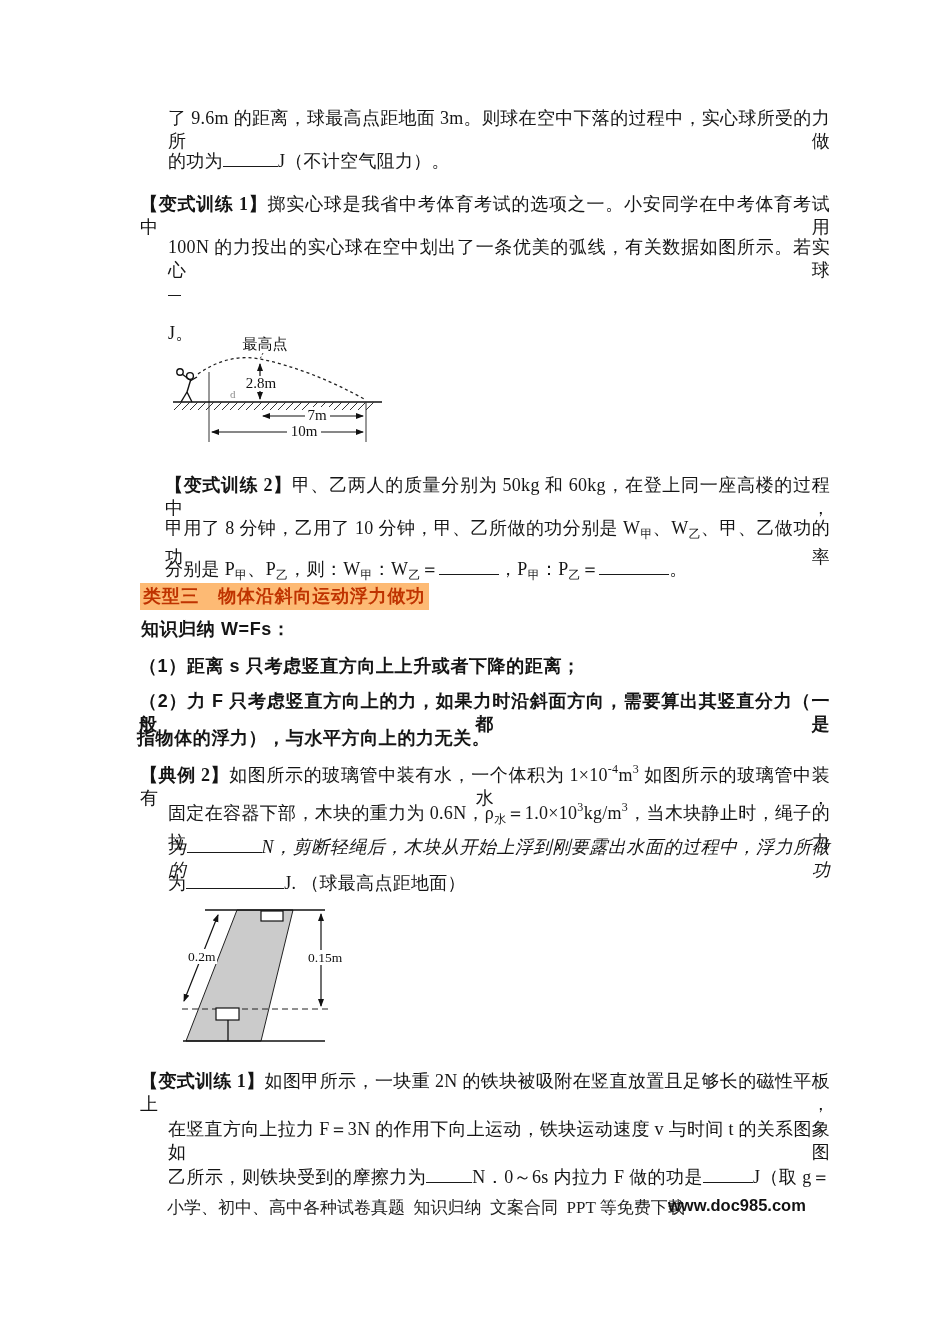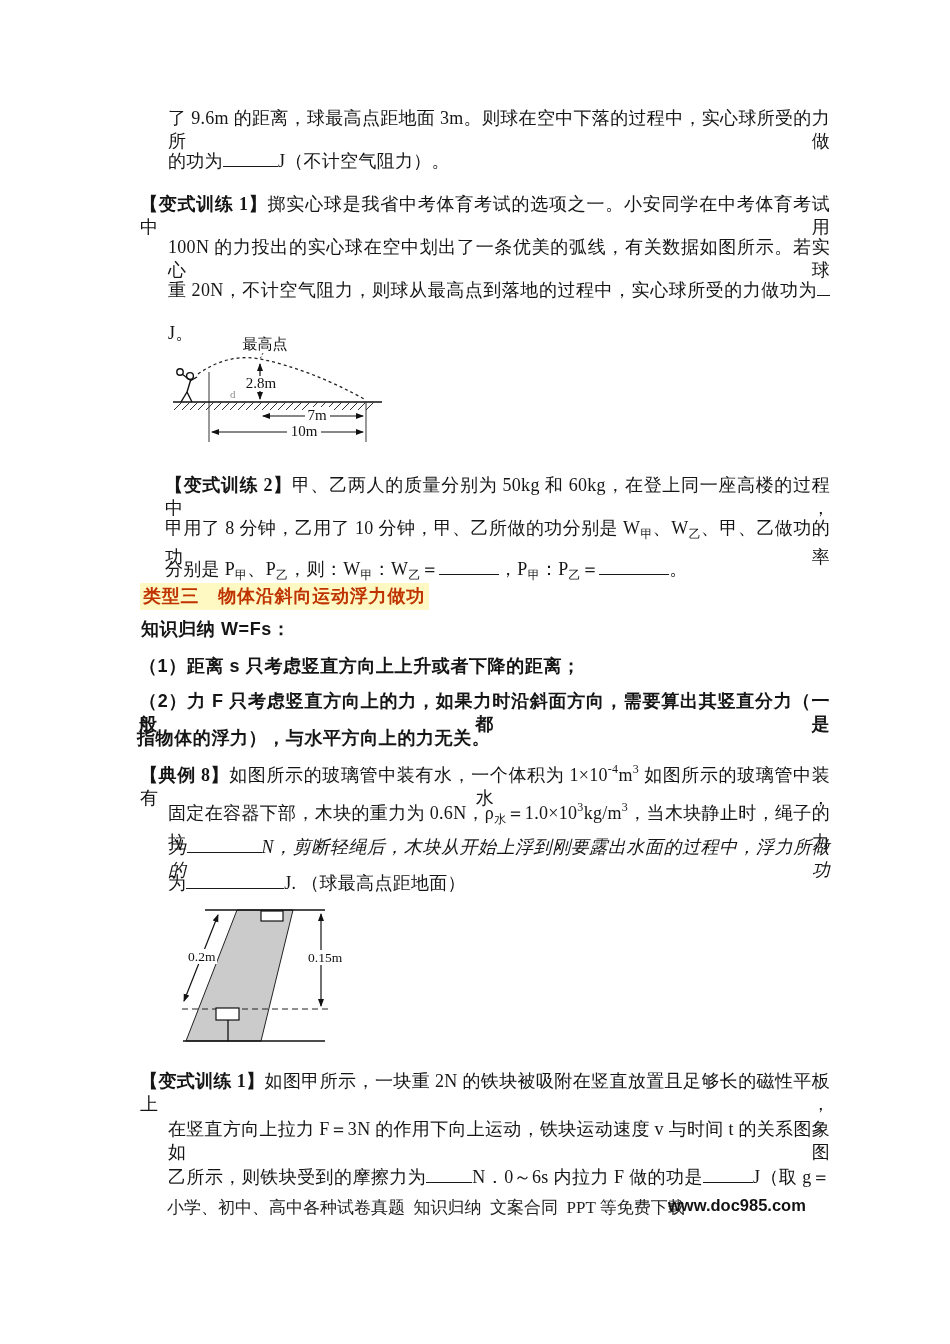--- a/index.html
+++ b/index.html
@@ -49,21 +49,21 @@
 
 <div class="line" style="left:168px; top:150px;">
   <span>的功为</span><span class="blank" style="width:55px;"></span><span>J（不计空气阻力）。</span>
 </div>
 
 <div class="line j" style="left:140px; top:193px; width:690px;">
   <span class="b">【变式训练 1】</span><span>掷实心球是我省中考体育考试的选项之一。小安同学在中考体育考试中用</span>
 </div>
 <div class="line j" style="left:168px; top:236px; width:662px;">100N 的力投出的实心球在空中划出了一条优美的弧线，有关数据如图所示。若实心球</div>
 <div class="line j" style="left:168px; top:279px; width:662px;">
-  <span>重 20N，不计空气阻力，则球从最高点到落地的过程中，实心球所受的力做功为</span><span class="blank" style="width:13px;"></span>
+  <span class="blank" style="width:13px;"></span>
 </div>
 <div class="line" style="left:168px; top:322px;">J。</div>
 
 <svg class="figure" style="left:170px; top:336px;" width="222" height="116" viewBox="0 0 222 116">
   <defs>
     <marker id="ah" markerWidth="9" markerHeight="8" refX="7" refY="3" orient="auto-start-reverse" markerUnits="userSpaceOnUse">
       <path d="M0,0 L8,3 L0,6 z" fill="#111"></path>
     </marker>
   </defs>
   <text x="95" y="13" font-size="15" text-anchor="middle">最高点</text>
@@ -104,29 +104,29 @@
 <div class="line j" style="left:165px; top:474px; width:665px;">
   <span class="b">【变式训练 2】</span><span>甲、乙两人的质量分别为 50kg 和 60kg，在登上同一座高楼的过程中，</span>
 </div>
 <div class="line j" style="left:165px; top:517px; width:665px;">
   <span>甲用了 8 分钟，乙用了 10 分钟，甲、乙所做的功分别是 W</span><span class="sub">甲</span><span>、W</span><span class="sub">乙</span><span>、甲、乙做功的功率</span>
 </div>
 <div class="line" style="left:165px; top:558px;text-align:right;">
   <span>分别是 P</span><span class="sub">甲</span><span>、P</span><span class="sub">乙</span><span>，则：W</span><span class="sub">甲</span><span>：W</span><span class="sub">乙</span><span>＝</span><span class="blank" style="width:60px;"></span><span>，P</span><span class="sub">甲</span><span>：P</span><span class="sub">乙</span><span>＝</span><span class="blank" style="width:70px;"></span><span>。</span>
 </div>
 
-<div class="heading" id="heading" style="background: #fef9c3; color: rgb(191, 51, 0);">类型三　物体沿斜向运动浮力做功</div>
+<div class="heading" id="heading" style="background: #fdba74; color: rgb(191, 51, 0);">类型三　物体沿斜向运动浮力做功</div>
 
 <div class="line hei" style="left:141px; top:618px;">知识归纳 W=Fs：</div>
 <div class="line hei" style="left:139px; top:655px;">（1）距离 s 只考虑竖直方向上上升或者下降的距离；</div>
 <div class="line hei j" style="left:139px; top:690px; width:691px;">（2）力 F 只考虑竖直方向上的力，如果力时沿斜面方向，需要算出其竖直分力（一般都是</div>
 <div class="line hei" style="left:137px; top:727px;">指物体的浮力），与水平方向上的力无关。</div>
 
 <div class="line j" style="left:140px; top:758px; width:690px;">
-  <span class="b">【典例 8】</span><span>如图所示的玻璃管中装有水，一个体积为 1×10</span><span class="sup">-4</span><span>m</span><span class="sup">3</span><span> 如图所示的玻璃管中装有水，</span>
+  <span class="b">【典例 2】</span><span>如图所示的玻璃管中装有水，一个体积为 1×10</span><span class="sup">-4</span><span>m</span><span class="sup">3</span><span> 如图所示的玻璃管中装有水，</span>
 </div>
 <div class="line j" style="left:168px; top:796px; width:662px;">
   <span>固定在容器下部，木块的重力为 0.6N，ρ</span><span class="sub">水</span><span>＝1.0×10</span><span class="sup">3</span><span>kg/m</span><span class="sup">3</span><span>，当木块静止时，绳子的拉力</span>
 </div>
 <div class="line j" style="left:168px; top:836px; width:662px;font-style:italic;">
   <span>为</span><span class="blank" style="width:75px;"></span><span>N，剪断轻绳后，木块从开始上浮到刚要露出水面的过程中，浮力所做的功</span>
 </div>
 <div class="line" style="left:168px; top:872px;">
   <span>为</span><span class="blank" style="width:98px;"></span><span>J. （球最高点距地面）</span>
 </div>

